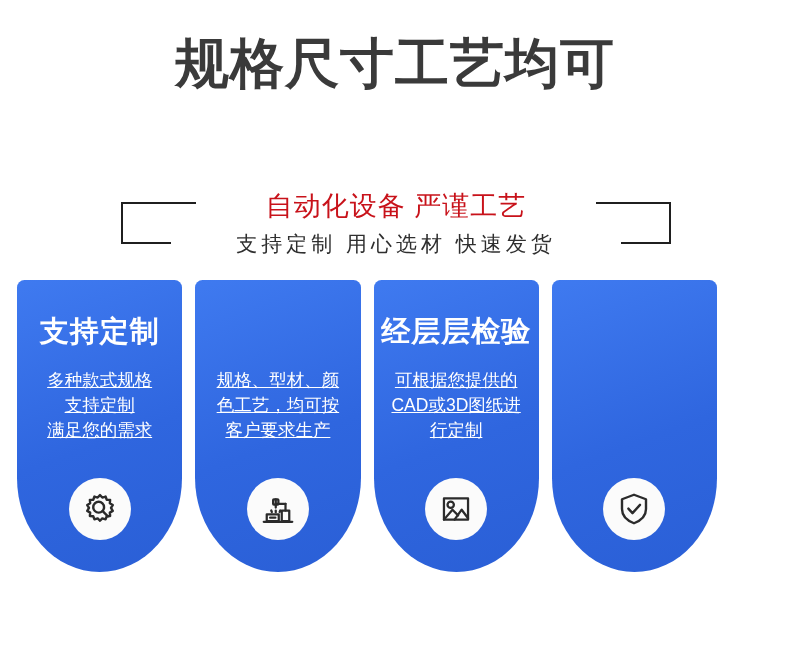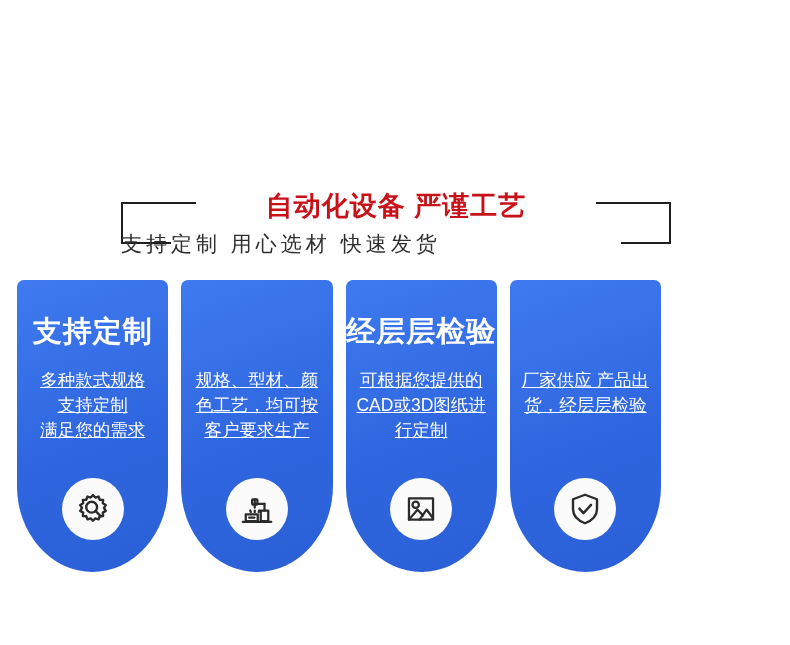--- a/index.html
+++ b/index.html
@@ -78,43 +78,44 @@
     border: 0;
   }
   .band-red {
     position: absolute;
     left: 0;
     top: -10px;
     width: 550px;
     text-align: center;
     color: #c8121a;
     font-size: 27px;
-    font-weight: bold;
+    font-weight: normal;
     letter-spacing: 1px;
     white-space: nowrap;
     z-index: 3;
   }
   .band-sub {
     position: absolute;
     left: 0;
     top: 32px;
     width: 550px;
+    text-align: center;
     color: #2f2f2f;
     font-size: 21px;
     letter-spacing: 4px;
     white-space: nowrap;
     z-index: 3;
   }
 
   
   .cards {
     position: absolute;
     left: 17px;
     top: 280px;
-    width: 644px;
+    width: 700px;
     height: 300px;
     display: flex;
     gap: 13px;
   }
   .card {
     position: relative;
     width: 180px;
     height: 292px;
     border-radius: 8px 8px 88px 88px / 8px 8px 100px 100px;
     background: linear-gradient(160deg, #3f7af0 0%, #2f66df 55%, #2a5fd6 100%);
@@ -158,20 +159,21 @@
     justify-content: center;
   }
   .card-icon-wrap svg {
     display: block;
   }
 </style>
 </head>
 <body>
 
 <div class="headline">
+  <span>规格尺寸工艺均可</span>
 </div>
 
 <div class="band">
   <div class="bk bk-left"></div>
   <div class="bk bk-right"></div>
   <div class="bk bk-mask-top"></div>
   <div class="bk bk-mask-bot"></div>
   <div class="band-red">自动化设备 严谨工艺</div>
   <div class="band-sub">支持定制  用心选材  快速发货</div>
 </div>
@@ -228,22 +230,20 @@
           <path d="M7 9 H41 V39 H7 Z"></path>
           <circle cx="16.5" cy="18" r="4.5"></circle>
           <path d="M7 39 L19 25 L27 33"></path>
           <path d="M22 39 L32 25 L41 37"></path>
         </svg>
       </span>
     </div>
   </div>
 
   <div class="card">
-    <div class="card-body">厂家供应 产品出
-货，经层层检验</div>
     <div class="card-icon-wrap">
       <span>
         <svg width="36" height="36" viewBox="0 0 48 48" fill="none" stroke="#2b2b2b" stroke-width="3.2" stroke-linecap="round" stroke-linejoin="round">
           <path d="M24 5 L40 11 V24 C40 33 33 39.5 24 43 C15 39.5 8 33 8 24 V11 Z"></path>
           <path d="M16.5 23.5 L22 29.5 L32 18.5"></path>
         </svg>
       </span>
     </div>
   </div>
 

